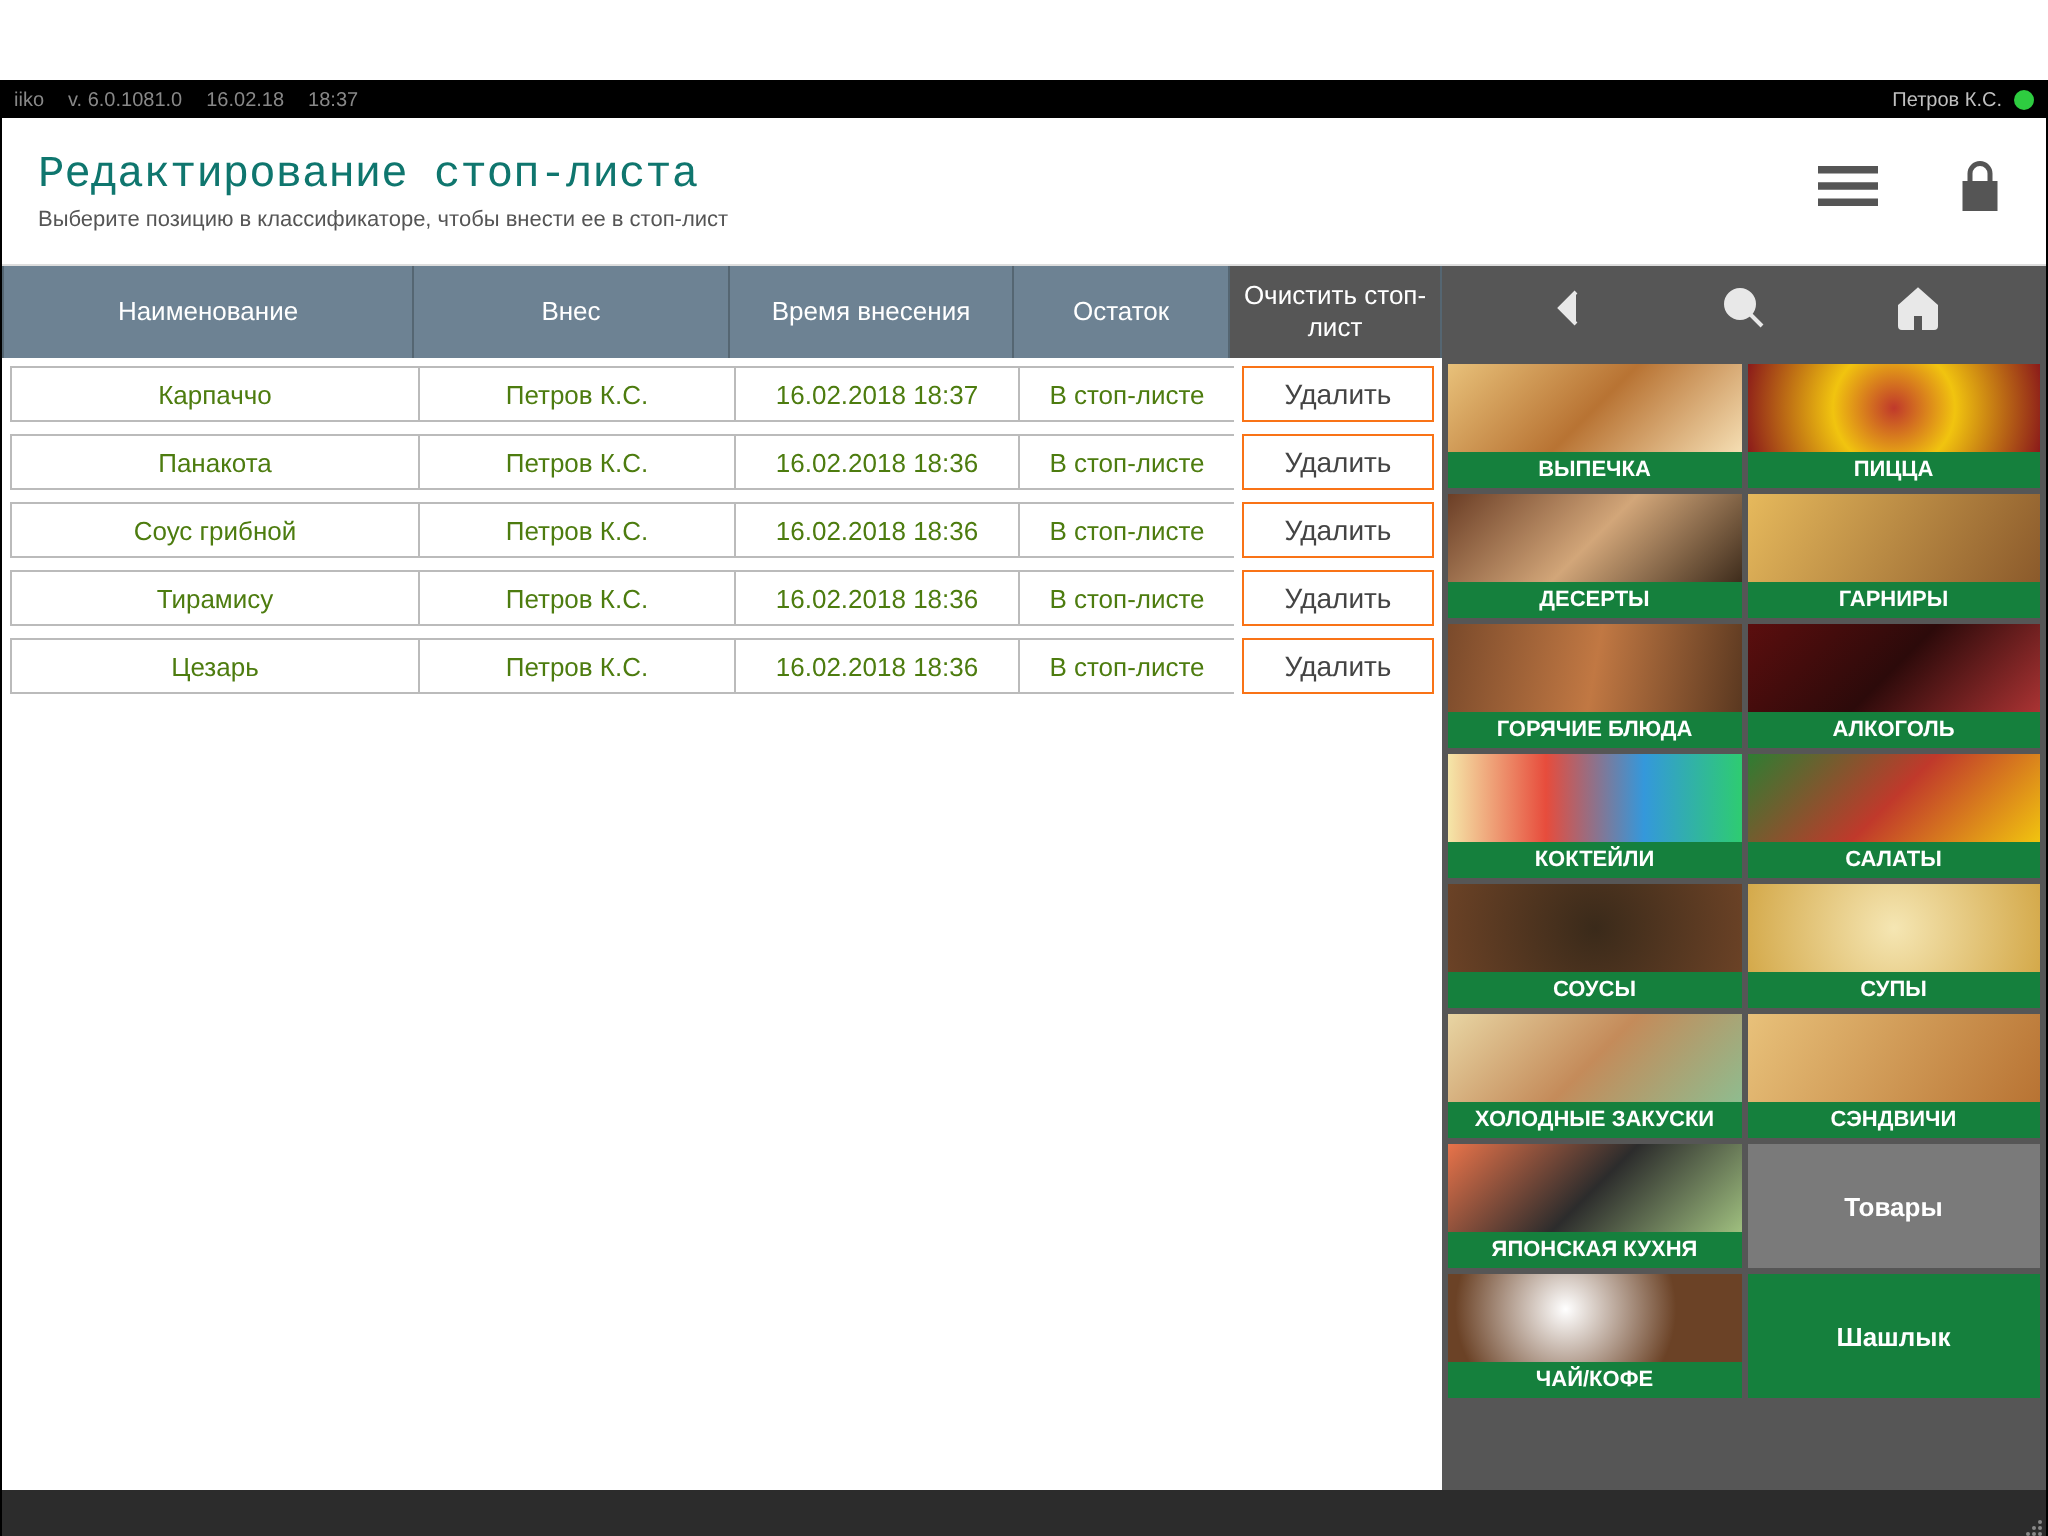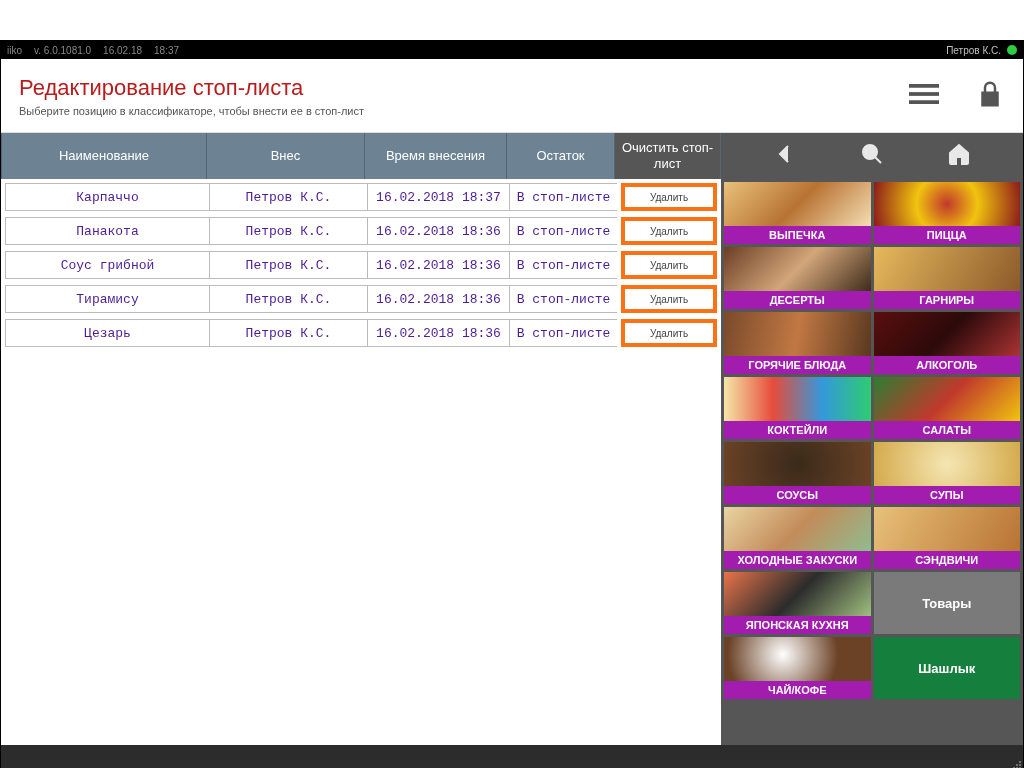--- a/index.html
+++ b/index.html
@@ -6,57 +6,57 @@
 html, body { width: 1024px; height: 768px; overflow: hidden; background: #fff; }
 .app { width: 1024px; height: 768px; display: flex; flex-direction: column; border: 1px solid #000; margin-top: 40px; }
 
 .topbar { height: 18px; background: #000; color: #888; font-size: 10px; display: flex; align-items: center; padding: 0 6px; }
 .topbar .spacer { flex: 1; }
 .topbar .user { color: #c0c0c0; margin-right: 6px; }
 .topbar .dot { width: 10px; height: 10px; background: #2ecc40; border-radius: 50%; }
 .topbar span { margin-right: 12px; }
 
 .header { height: 74px; background: #fff; display: flex; align-items: center; padding: 0 18px; border-bottom: 1px solid #ddd; }
-.header-text h1 { font-size: 22px; font-weight: 400; color: #b91c1c; margin-bottom: 4px; }
+.header-text h1 { font-size: 22px; font-weight: 400; color: #0f766e; margin-bottom: 4px; font-family: Liberation Mono, monospace; }
 .header-text p { font-size: 11px; color: #555; }
 .header-icons { margin-left: auto; display: flex; gap: 36px; align-items: center; }
 .icon-btn svg { width: 30px; height: 30px; fill: #555; }
 
 .body { flex: 1; display: flex; min-height: 0; }
 
 .left { flex: 1; display: flex; flex-direction: column; background: #fff; }
 .col-headers { display: flex; height: 46px; }
 .col-headers .h { background: #6d8293; color: #fff; font-size: 13px; display: flex; align-items: center; justify-content: center; border-right: 1px solid #556672; text-align: center; line-height: 1.2; }
 .col-headers .h:first-child { border-left: 1px solid #556672; }
 .w-name { width: 206px; }
 .w-user { width: 158px; }
 .w-time { width: 142px; }
 .w-status { width: 108px; }
 .w-clear { flex: 1; }
 .col-headers .h.clear { background: #565656; cursor: pointer; }
 
 .rows { padding: 4px 4px 0; }
 .row { display: flex; height: 28px; margin-bottom: 6px; }
-.row .cell { border: 1px solid #bbb; display: flex; align-items: center; justify-content: center; font-size: 13px; color: #4c1d95; border-right: none; font-family: Liberation Mono, monospace; }
+.row .cell { border: 1px solid #bbb; display: flex; align-items: center; justify-content: center; font-size: 13px; color: #4d7c0f; border-right: none; }
 .row .cell:last-child { border-right: 1px solid #bbb; }
 .row .cell.name { width: 204px; }
 .row .cell.user { width: 158px; }
 .row .cell.time { width: 142px; }
 .row .cell.status { width: 108px; }
-.row .del { flex: 1; margin-left: 4px; border: 4px solid #f97316; display: flex; align-items: center; justify-content: center; font-size: 10px; color: #444; background: #fff; cursor: pointer; }
+.row .del { flex: 1; margin-left: 4px; border: 1px solid #f97316; display: flex; align-items: center; justify-content: center; font-size: 14px; color: #444; background: #fff; cursor: pointer; }
 
 .right { width: 302px; background: #565656; display: flex; flex-direction: column; }
 .nav-icons { height: 46px; display: flex; align-items: center; justify-content: space-around; padding: 0 20px; }
 .nav-icons svg { width: 24px; height: 24px; fill: #e8e8e8; stroke: #e8e8e8; }
 .cats { flex: 1; display: grid; grid-template-columns: 1fr 1fr; gap: 3px; padding: 3px; overflow: hidden; grid-auto-rows: 62px; }
 .cat { position: relative; background: #8b1a1a; overflow: hidden; cursor: pointer; display: flex; flex-direction: column; }
 .cat.gray { background: #7a7a7a; align-items: center; justify-content: center; }
 .cat.darkred { background: #15803d; align-items: center; justify-content: center; }
 .cat .img { flex: 1; background: #c9a572; }
-.cat .label { height: 18px; background: #a21caf; color: #fff; font-size: 11px; font-weight: bold; display: flex; align-items: center; justify-content: center; white-space: nowrap; overflow: hidden; }
+.cat .label { height: 18px; background: #15803d; color: #fff; font-size: 11px; font-weight: bold; display: flex; align-items: center; justify-content: center; white-space: nowrap; overflow: hidden; }
 .cat.gray .label2, .cat.darkred .label2 { color: #fff; font-size: 13px; font-weight: bold; }
 
 .img.i0 { background: linear-gradient(135deg,#e8c17a,#b87333,#f5deb3); }
 .img.i1 { background: radial-gradient(circle,#c0392b,#f1c40f 40%,#8b1a1a); }
 .img.i2 { background: linear-gradient(120deg,#e6b95c,#8b5a2b); }
 .img.i3 { background: linear-gradient(135deg,#6b3e26,#d2a679,#3e2c1c); }
 .img.i4 { background: linear-gradient(100deg,#7a4a2b,#c17843,#5a3820); }
 .img.i5 { background: linear-gradient(135deg,#5b0e0e,#2c0a0a,#a33); }
 .img.i6 { background: linear-gradient(90deg,#f5e6a8,#e74c3c,#3498db,#2ecc71); }
 .img.i7 { background: linear-gradient(135deg,#2e7d32,#c0392b,#f1c40f); }

